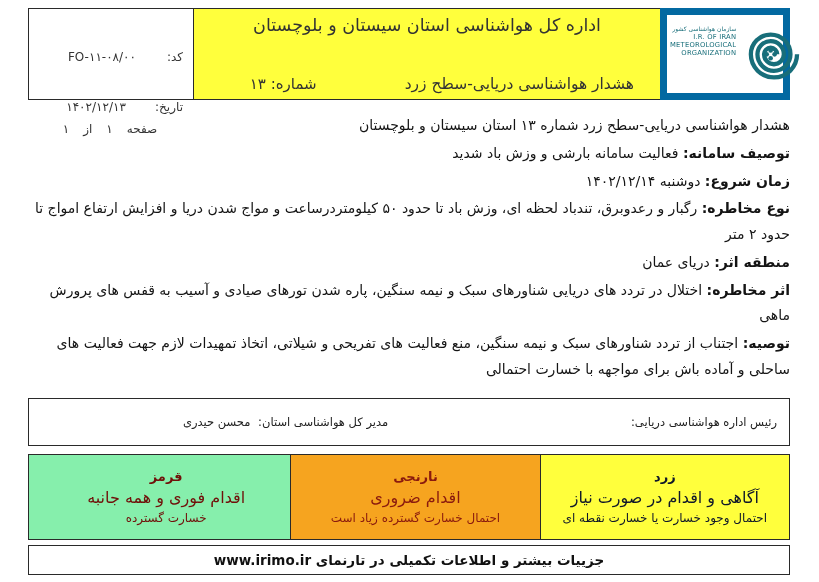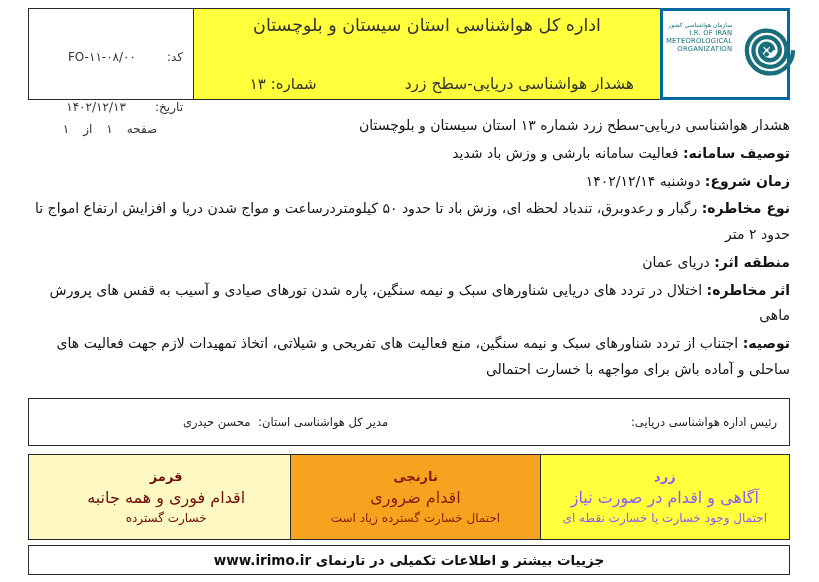--- a/index.html
+++ b/index.html
@@ -27,21 +27,21 @@
     flex:1; border:1px solid #2a2a2a; border-left:none; border-right:none;
     direction:rtl; display:flex; flex-direction:column; justify-content:space-between;
     padding:6px 0;
   }
   .doc-title { text-align:center; font-size:17.5px; color:#333; }
   .subtitle-row { display:flex; direction:rtl; align-items:center; padding-right:26px; }
   .doc-subtitle { font-size:15.5px; color:#333; }
   .doc-number { font-size:15px; color:#333; margin-right:88px;margin-left:30px; }
 
   .logo-box {
-    width:130px; border:3px solid #0369a1; background:#fff;
+    width:130px; border:7px solid #0369a1; background:#fff;
     display:flex; direction:ltr; align-items:flex-start; padding:6px 2px 2px 3px;
   }
   .logo-text { flex:1; text-align:right; color:#186E7A; padding-top:4px; line-height:1.25; }
   .logo-fa { font-size:6px; }
   .logo-en { font-size:6.8px; letter-spacing:0.2px; }
   .spiral { width:66px; height:66px; flex-shrink:0; margin-top:2px; }
 
   
   .body-text { direction:rtl; padding-top:13px; font-size:14px; line-height:1.84; color:#141414; }
   .body-text p { margin-bottom:2px; }
@@ -135,31 +135,31 @@
 
     <div class="sig-box">
       <span>رئیس اداره هواشناسی دریایی:</span>
       <span class="sig-left">
         <span>مدیر کل هواشناسی استان:</span>
         <span>محسن حیدری</span>
       </span>
     </div>
 
     <div class="levels-row">
-      <div class="level" style="background-color: #fef9c3; color: rgb(112, 16, 10); padding-left: 17px;">
+      <div class="level" style="background-color: #86efac; color: rgb(112, 16, 10); padding-left: 17px;">
         <div class="lvl-name">قرمز</div>
         <div class="lvl-action">اقدام فوری و همه جانبه</div>
         <div class="lvl-desc">خسارت گسترده</div>
       </div>
       <div class="level" style="background-color: rgb(246, 164, 31); color: rgb(138, 26, 14); text-align: center;">
         <div class="lvl-name">نارنجی</div>
         <div class="lvl-action">اقدام ضروری</div>
         <div class="lvl-desc">احتمال خسارت گسترده زیاد است</div>
       </div>
-      <div class="level" style="background-color: rgb(255, 255, 60); color: #8b5cf6;">
+      <div class="level" style="background-color: rgb(255, 255, 60); color: #0f172a;">
         <div class="lvl-name">زرد</div>
         <div class="lvl-action">آگاهی و اقدام در صورت نیاز</div>
         <div class="lvl-desc">احتمال وجود خسارت یا خسارت نقطه ای</div>
       </div>
     </div>
 
     <div class="footer-box">
       <span>جزییات بیشتر و اطلاعات تکمیلی در تارنمای www.irimo.ir</span>
     </div>
 

